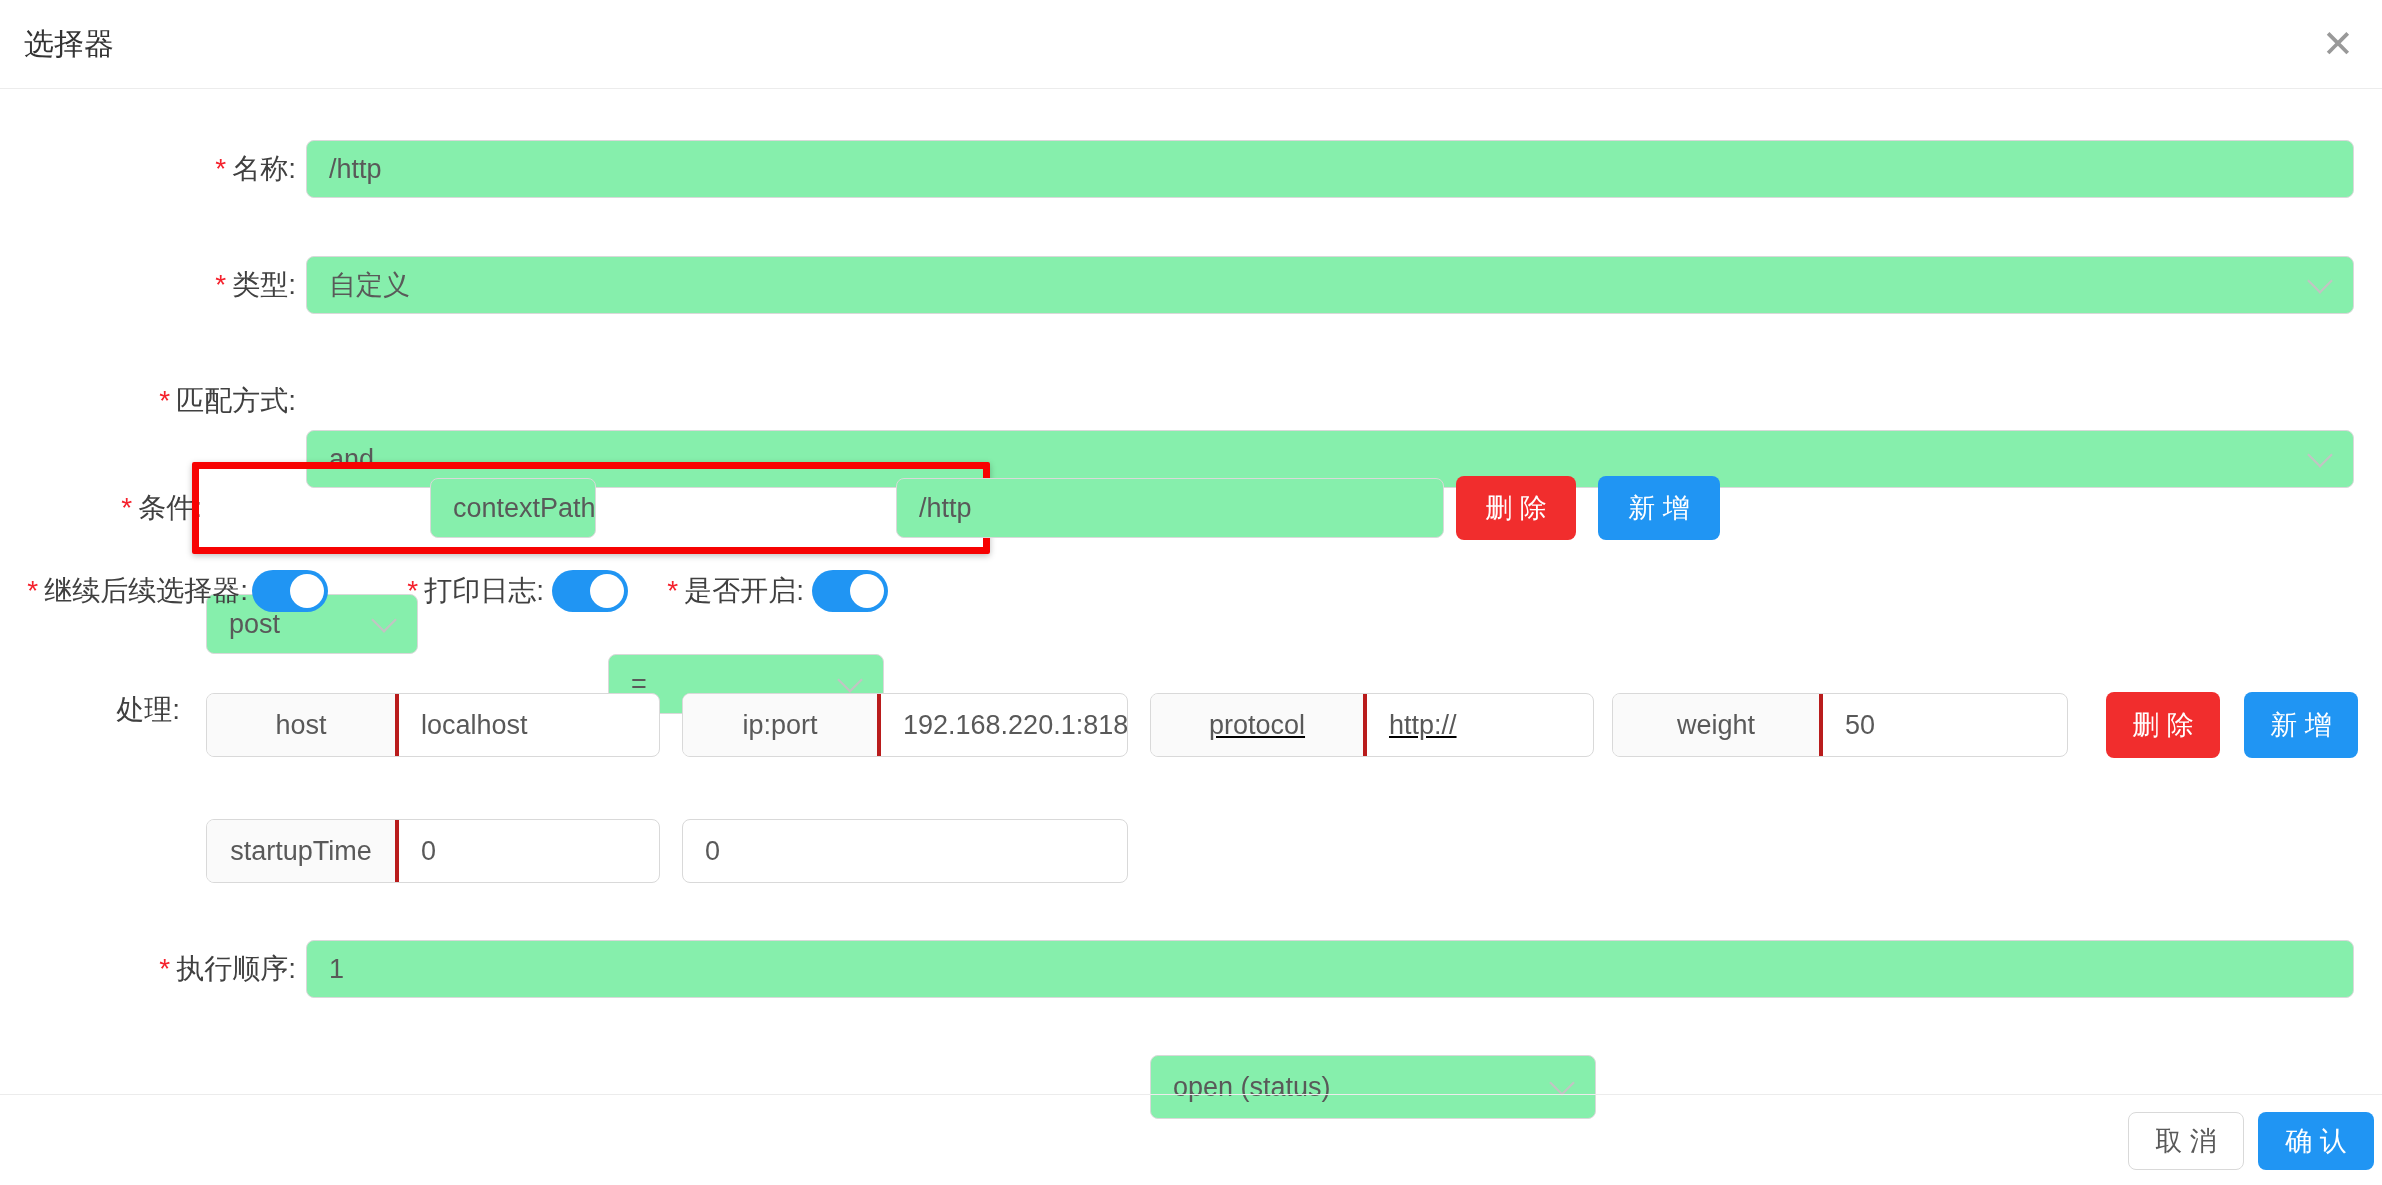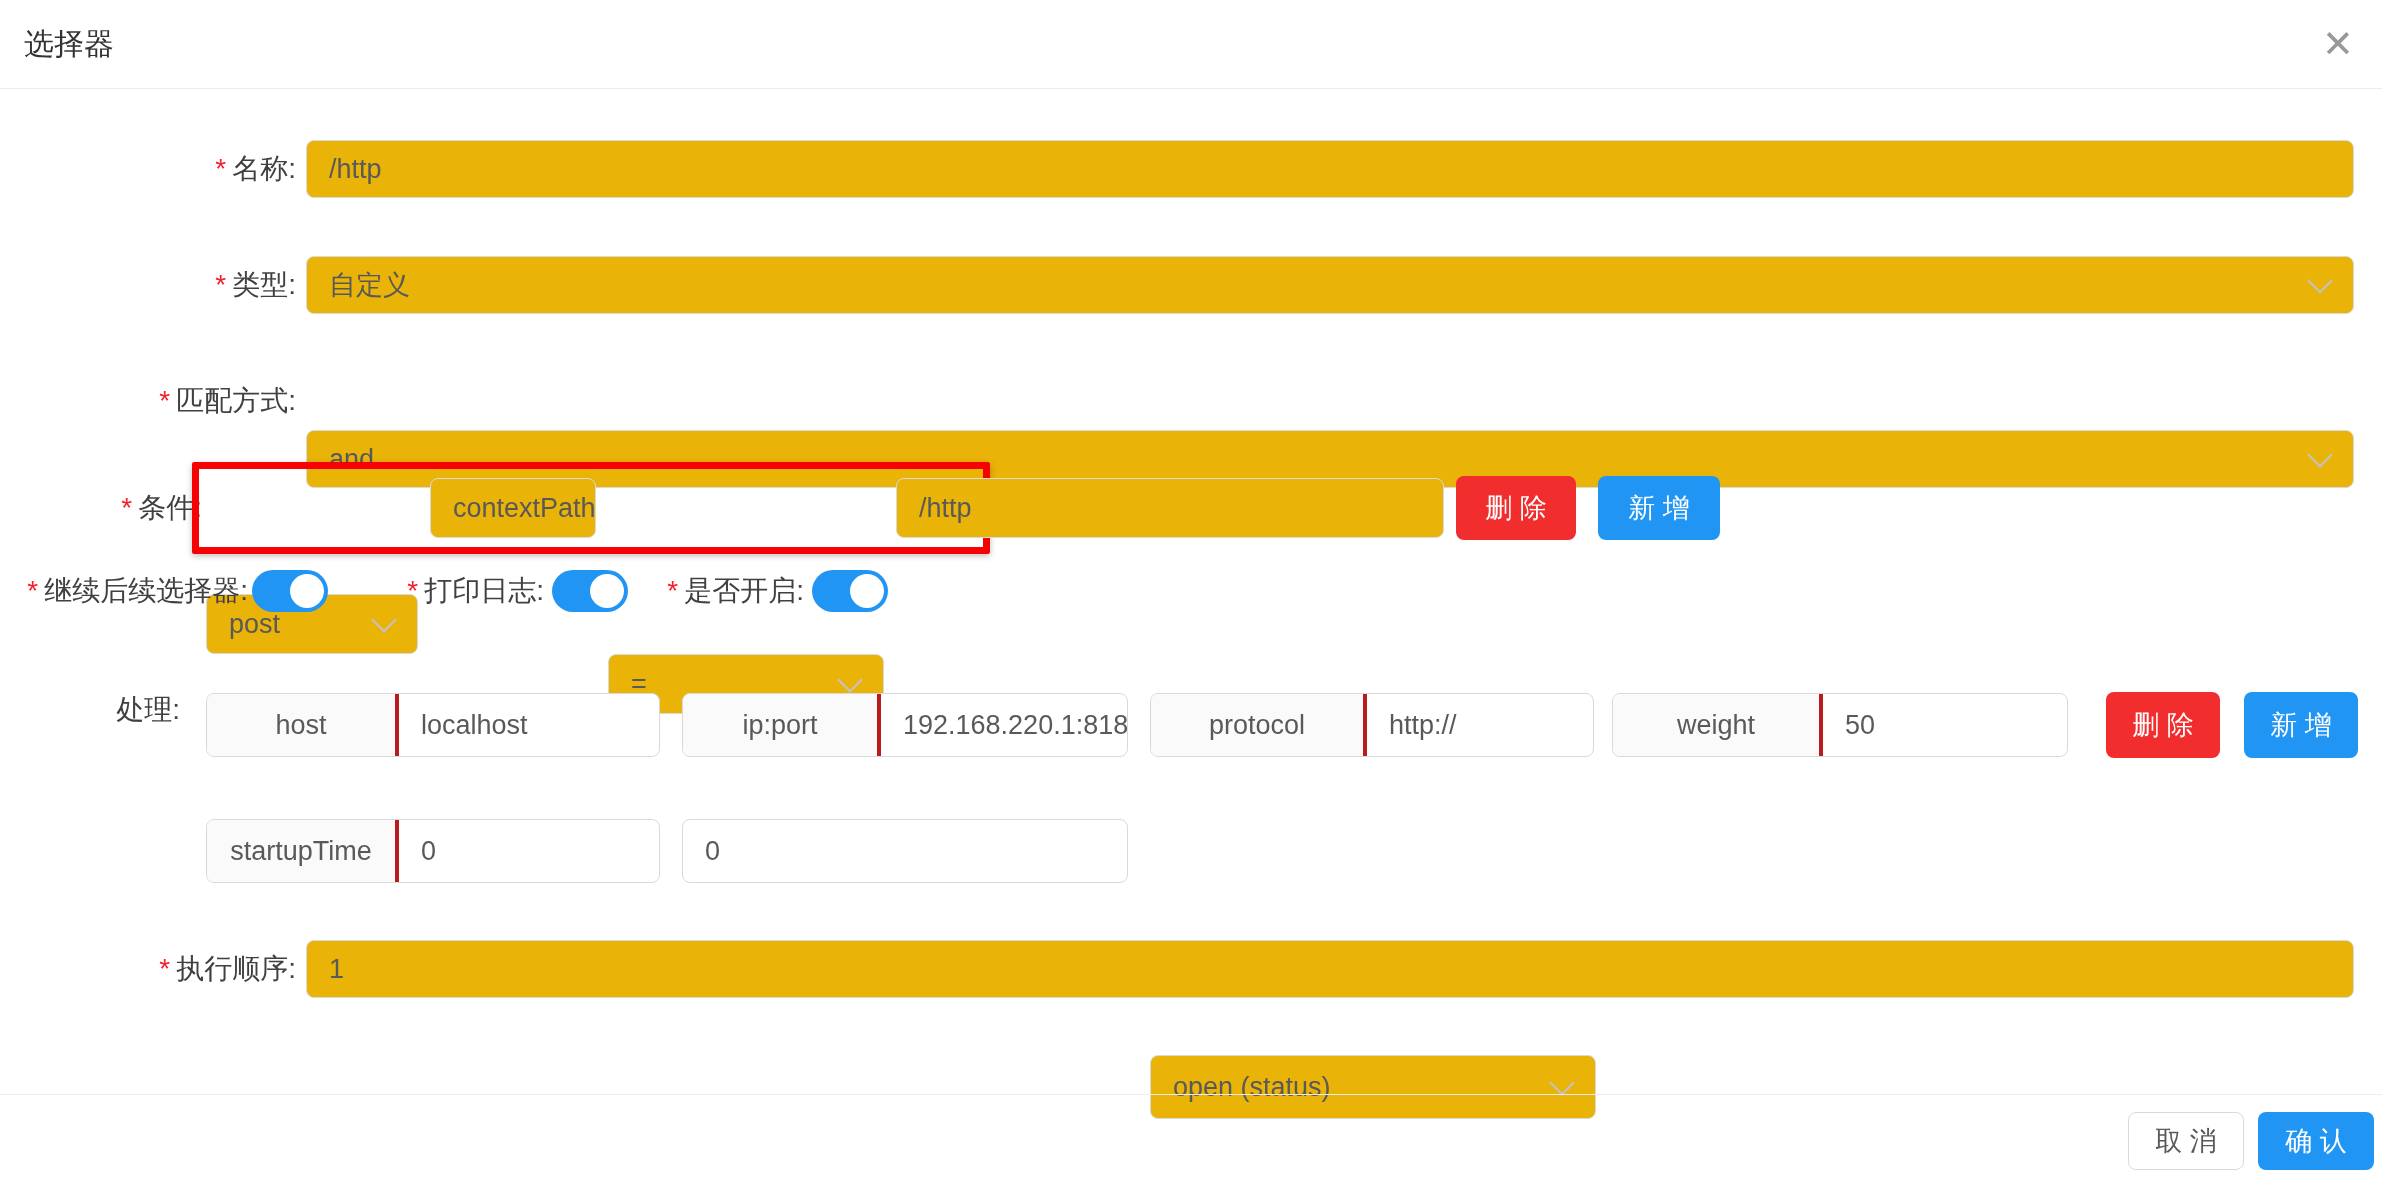--- a/index.html
+++ b/index.html
@@ -5,21 +5,21 @@
   html,body{margin:0;padding:0;background:#fff;}
   body{font-family:"Liberation Sans","DejaVu Sans",sans-serif;}
   .modal{position:relative;width:2382px;height:1185px;background:#fff;overflow:hidden;}
   .abs{position:absolute;box-sizing:border-box;}
   .title{font-size:30px;color:#333;left:24px;top:24px;}
   .close{right:18px;top:18px;width:52px;height:52px;font-size:38px;color:#999;
          display:flex;align-items:center;justify-content:center;cursor:pointer;}
   .divider{left:0;width:2382px;height:1px;background:#ececec;}
   .lbl{font-size:28px;color:#404040;text-align:right;white-space:nowrap;}
   .req{color:#f5222d;margin-right:6px;font-size:28px;}
-  .field,.select{border:1px solid #d9d9d9;border-radius:8px;background:#eab308;
+  .field,.select{border:1px solid #d9d9d9;border-radius:8px;background:#86efac;
          font-size:27px;color:#595959;display:flex;align-items:center;}
   .field input{border:none;outline:none;background:transparent;width:100%;height:100%;
          font-size:27px;color:#595959;font-family:inherit;padding:0 0 0 22px;box-sizing:border-box;}
   .select{padding-left:22px;position:relative;cursor:pointer;}
   .chev{position:absolute;right:24px;top:50%;width:16px;height:16px;margin-top:-13px;
         border-right:2px solid #c3c3c3;border-bottom:2px solid #c3c3c3;transform:rotate(45deg);}
   .switch{width:76px;height:42px;border-radius:21px;background:#2095f3;cursor:pointer;}
   .knob{position:absolute;top:4px;right:4px;width:34px;height:34px;border-radius:50%;background:#fff;}
   .grp{border:1px solid #d9d9d9;border-radius:8px;background:#fff;display:flex;overflow:hidden;}
   .addon{background:#fafafa;border-right:4px solid #b91c1c;display:flex;align-items:center;
@@ -101,21 +101,21 @@
     <span class="gval">
         <input value="localhost" style="">
       </span>
   </div>
   <div class="abs grp" style="left:682px;top:693px;width:446px;height:64px;">
     <span class="addon" style="width:194px;">ip:port</span>
     <span class="gval">
         <input value="192.168.220.1:8189" style="">
       </span>
   </div>
-  <div class="abs grp" style="left:1150px;top:693px;width:444px;height:64px;">
+  <div class="abs grp" style="left:1150px;top:693px;width:444px;height:64px;text-decoration:underline;">
     <span class="addon" style="width:212px;">protocol</span>
     <span class="gval">
         <input value="http://" style="">
       </span>
   </div>
   <div class="abs grp" style="left:1612px;top:693px;width:456px;height:64px;">
     <span class="addon" style="width:206px;">weight</span>
     <span class="gval">
         <input value="50" style="">
       </span>

